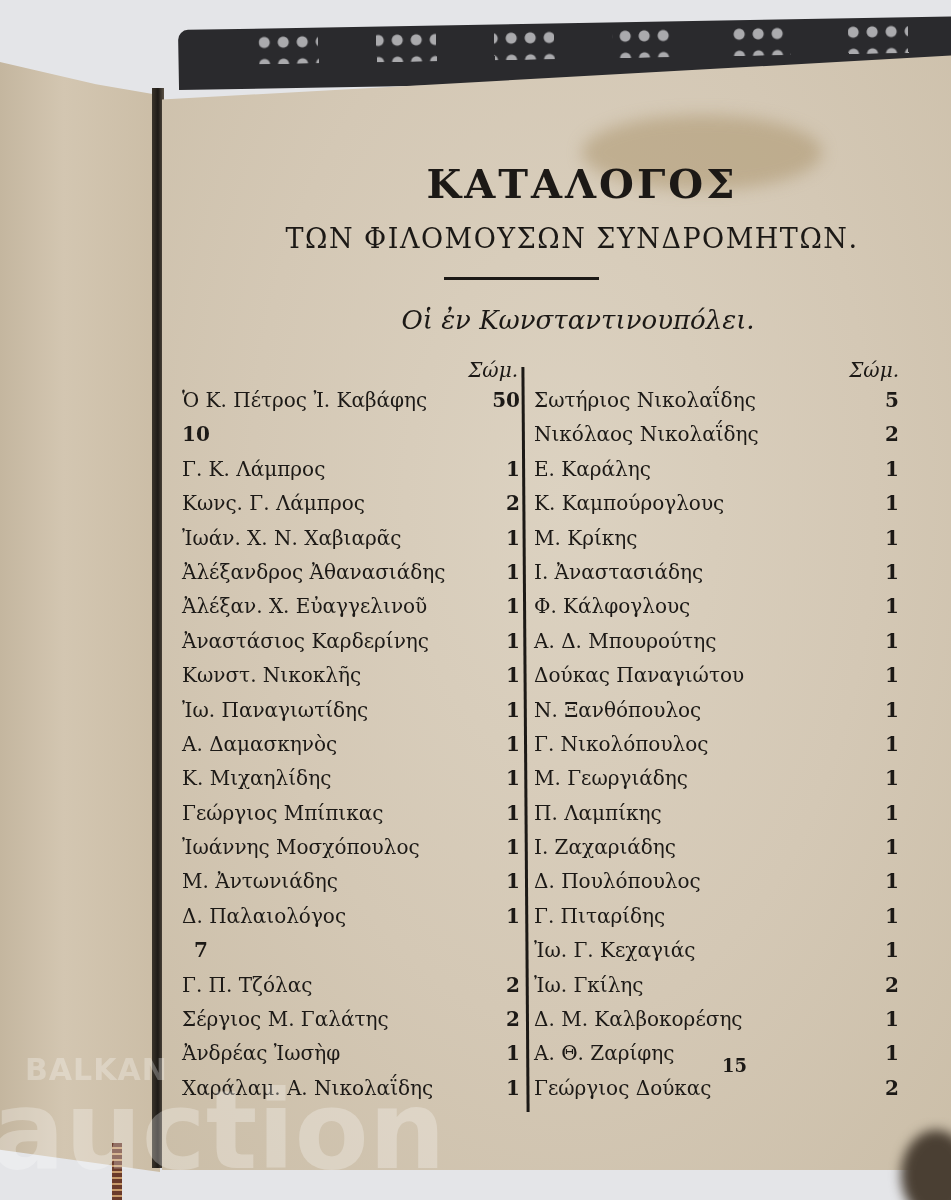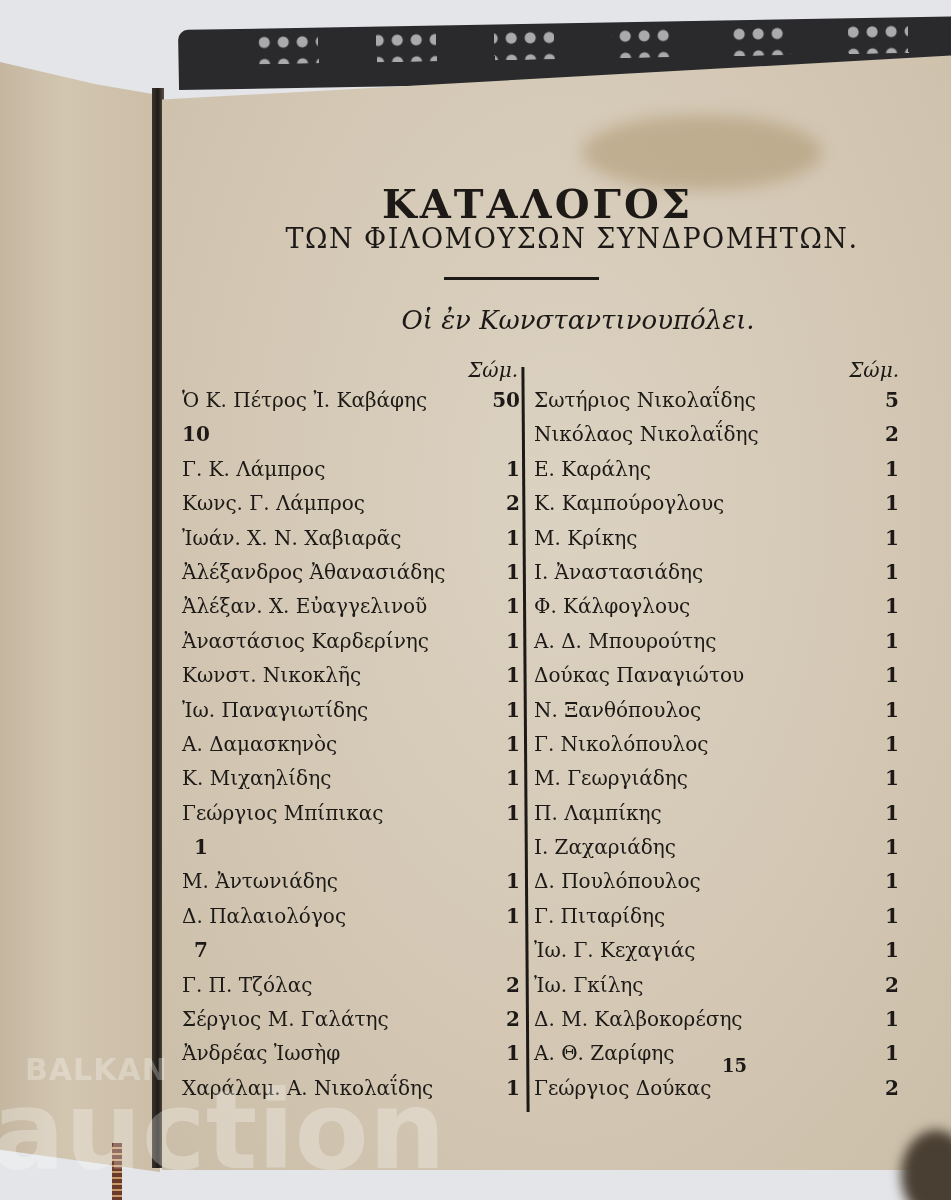--- a/index.html
+++ b/index.html
@@ -20,22 +20,22 @@
      clip-path:polygon(0 0,60% 2%,100% 3%,100% 100%,0 98%);}
   .gutter{position:absolute;left:152px;top:88px;width:12px;height:1080px;
      background:linear-gradient(90deg,#3a342b,#1e1b17 50%,#5b5145);}
   
   .page{position:absolute;left:162px;top:55px;width:800px;height:1115px;
      background:radial-gradient(ellipse at 50% 40%,#dcd2c1 0%,#d4c8b5 55%,#cbbea8 100%);
      clip-path:polygon(0 4%,100% 0,100% 100%,0 100%);}
   .stain{position:absolute;left:420px;top:60px;width:240px;height:75px;border-radius:50%;
      background:rgba(150,120,70,.35);filter:blur(8px);}
   .page-content{position:absolute;left:0;top:0;width:100%;height:100%;color:#1c1916;}
-  .title{position:absolute;left:220px;top:105px;width:400px;
-     font-family:"DejaVu Serif",serif;font-weight:bold;font-size:40px;letter-spacing:3px;margin-top:20px;}
+  .title{position:absolute;left:220px;top:105px;width:400px;text-align:center;
+     font-family:"DejaVu Serif",serif;font-weight:bold;font-size:40px;letter-spacing:3px;}
   .subtitle{position:absolute;left:80px;top:168px;width:660px;text-align:center;
      font-size:27px;letter-spacing:1.5px;}
   .rule{position:absolute;left:282px;top:222px;width:155px;height:3px;background:#1c1916;}
   .section{position:absolute;left:156px;top:250px;width:520px;text-align:center;
      font-style:italic;font-size:26px;}
   .divider{position:absolute;left:362px;top:312px;width:3px;height:745px;background:#1c1916;transform:rotate(-0.4deg);}
   .col{position:absolute;top:303px;}
   .col-left{left:20px;width:338px;}
   .col-right{left:372px;width:365px;}
   .col-head{text-align:right;font-size:20px;font-style:italic;height:30px;}
@@ -120,20 +120,21 @@
             </div>
             <div class="row">
               <span>Κ. Μιχαηλίδης</span>
               <span class="qty">1</span>
             </div>
             <div class="row">
               <span>Γεώργιος Μπίπικας</span>
               <span class="qty">1</span>
             </div>
             <div class="row">
+              <span>Ἰωάννης Μοσχόπουλος</span>
               <span class="qty">1</span>
             </div>
             <div class="row">
               <span>Μ. Ἀντωνιάδης</span>
               <span class="qty">1</span>
             </div>
             <div class="row">
               <span>Δ. Παλαιολόγος</span>
               <span class="qty">1</span>
             </div>

